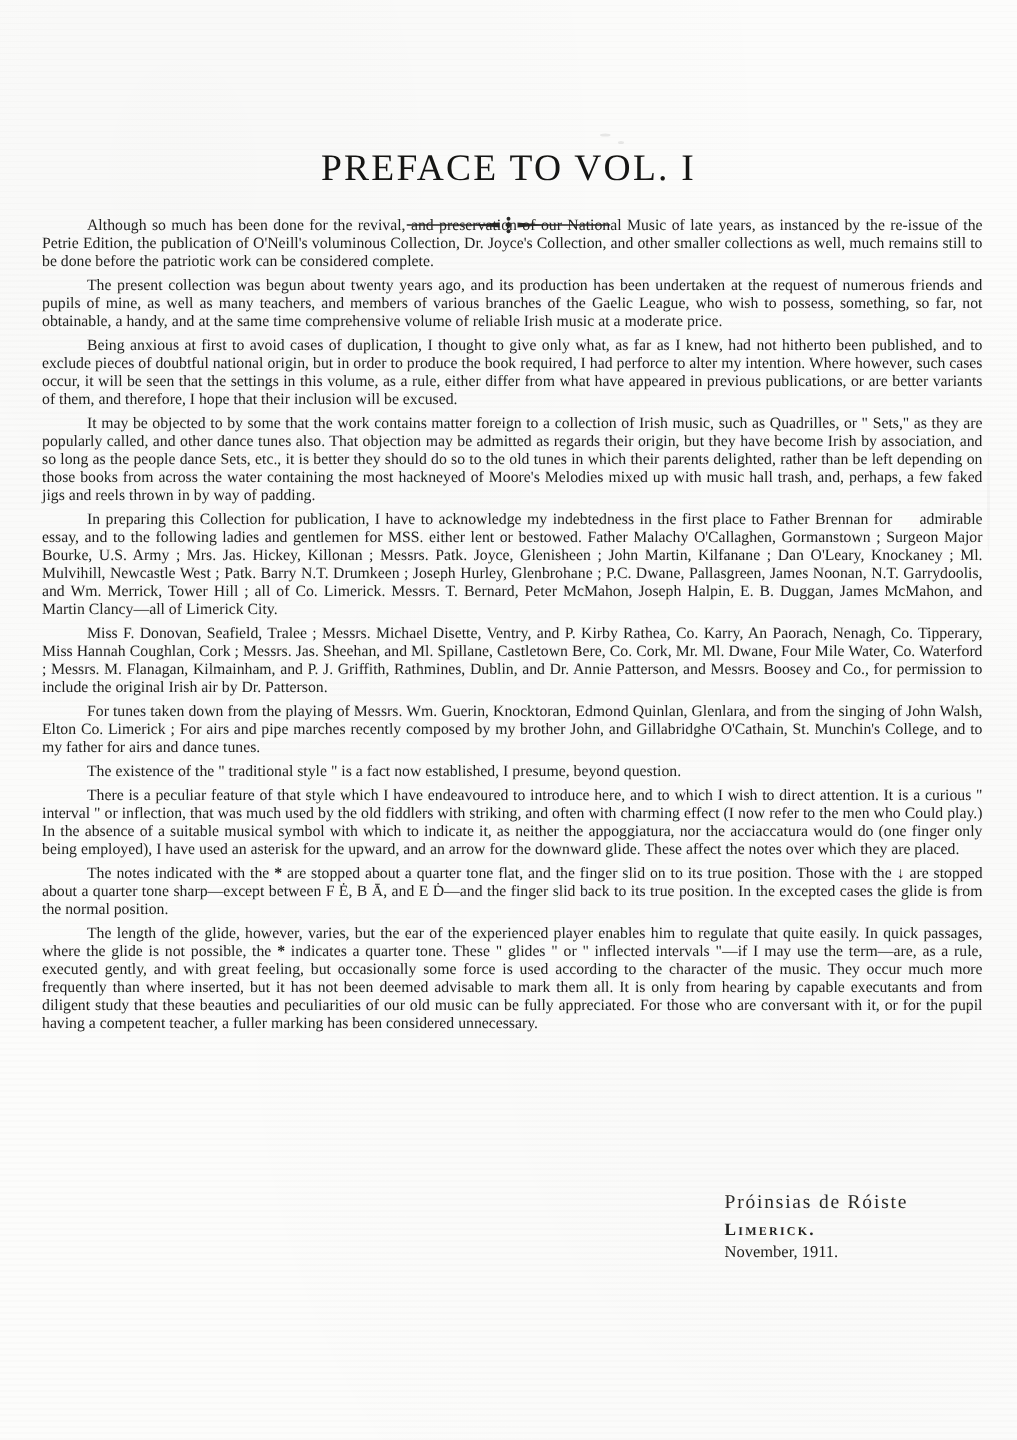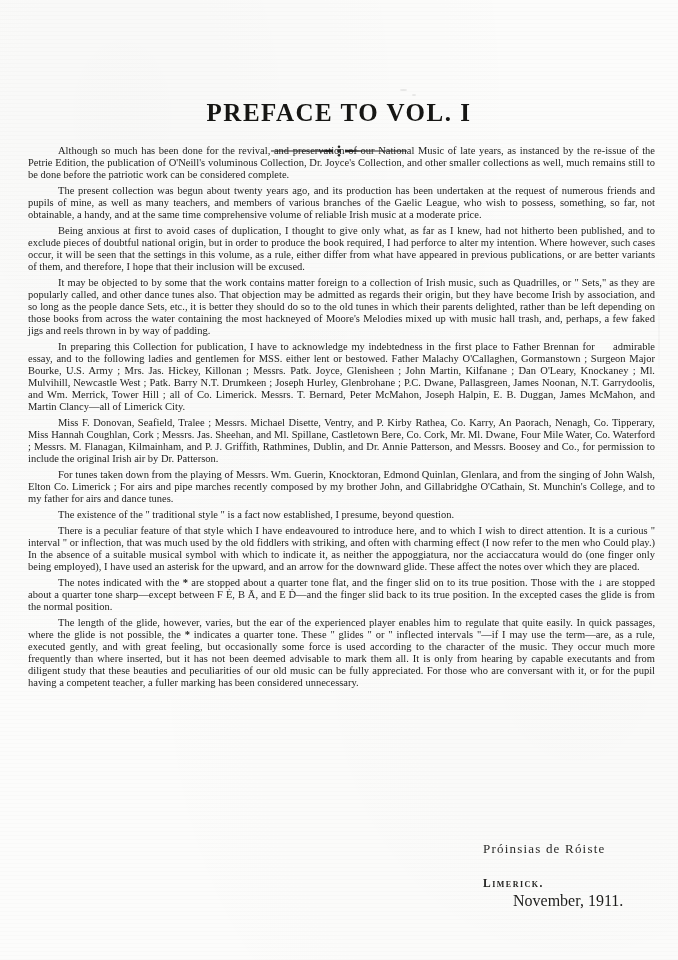--- a/index.html
+++ b/index.html
@@ -30,21 +30,21 @@
   }
   .smudge.s1 { left: 400px; top: 89px; width: 7px; height: 2px; }
   .smudge.s2 { left: 412px; top: 94px; width: 4px; height: 2px; }
   .smudge.s3 { left: 658px; top: 300px; width: 2px; height: 70px; opacity: .35; }
   .title {
     position: absolute;
     left: 0; right: 0;
     top: 99px;
     text-align: center;
     font-size: 25px;
-    font-weight: bold;
+    font-weight: normal;
     letter-spacing: 1.5px;
     color: #161614;
     white-space: nowrap;
   }
   .divider {
     position: absolute;
     left: 271px;
     top: 143px;
     width: 136px;
     height: 12px;
@@ -72,34 +72,32 @@
     left: 483px;
     top: 793px;
     width: 170px;
     color: #1d1d1b;
   }
   .sig-name {
     font-size: 13px;
     letter-spacing: 1.2px;
     white-space: nowrap;
     color: #2a2a28;
-    margin-top: 48px;
   }
   .sig-place {
-    margin-top: 20px;
+    margin-top: 5px;
     font-size: 11.5px;
     font-variant: small-caps;
     letter-spacing: 1.5px;
     font-weight: bold;
     color: #232321;
   }
   .sig-date {
     margin-top: 3px;
-    margin-left: 30px;
-    font-size: 16px;
+    font-size: 11px;
   }
 </style>
 </head>
 <body>
 
 <div class="page">
 
   <div class="smudge s1"></div>
   <div class="smudge s2"></div>
   <div class="smudge s3"></div>

